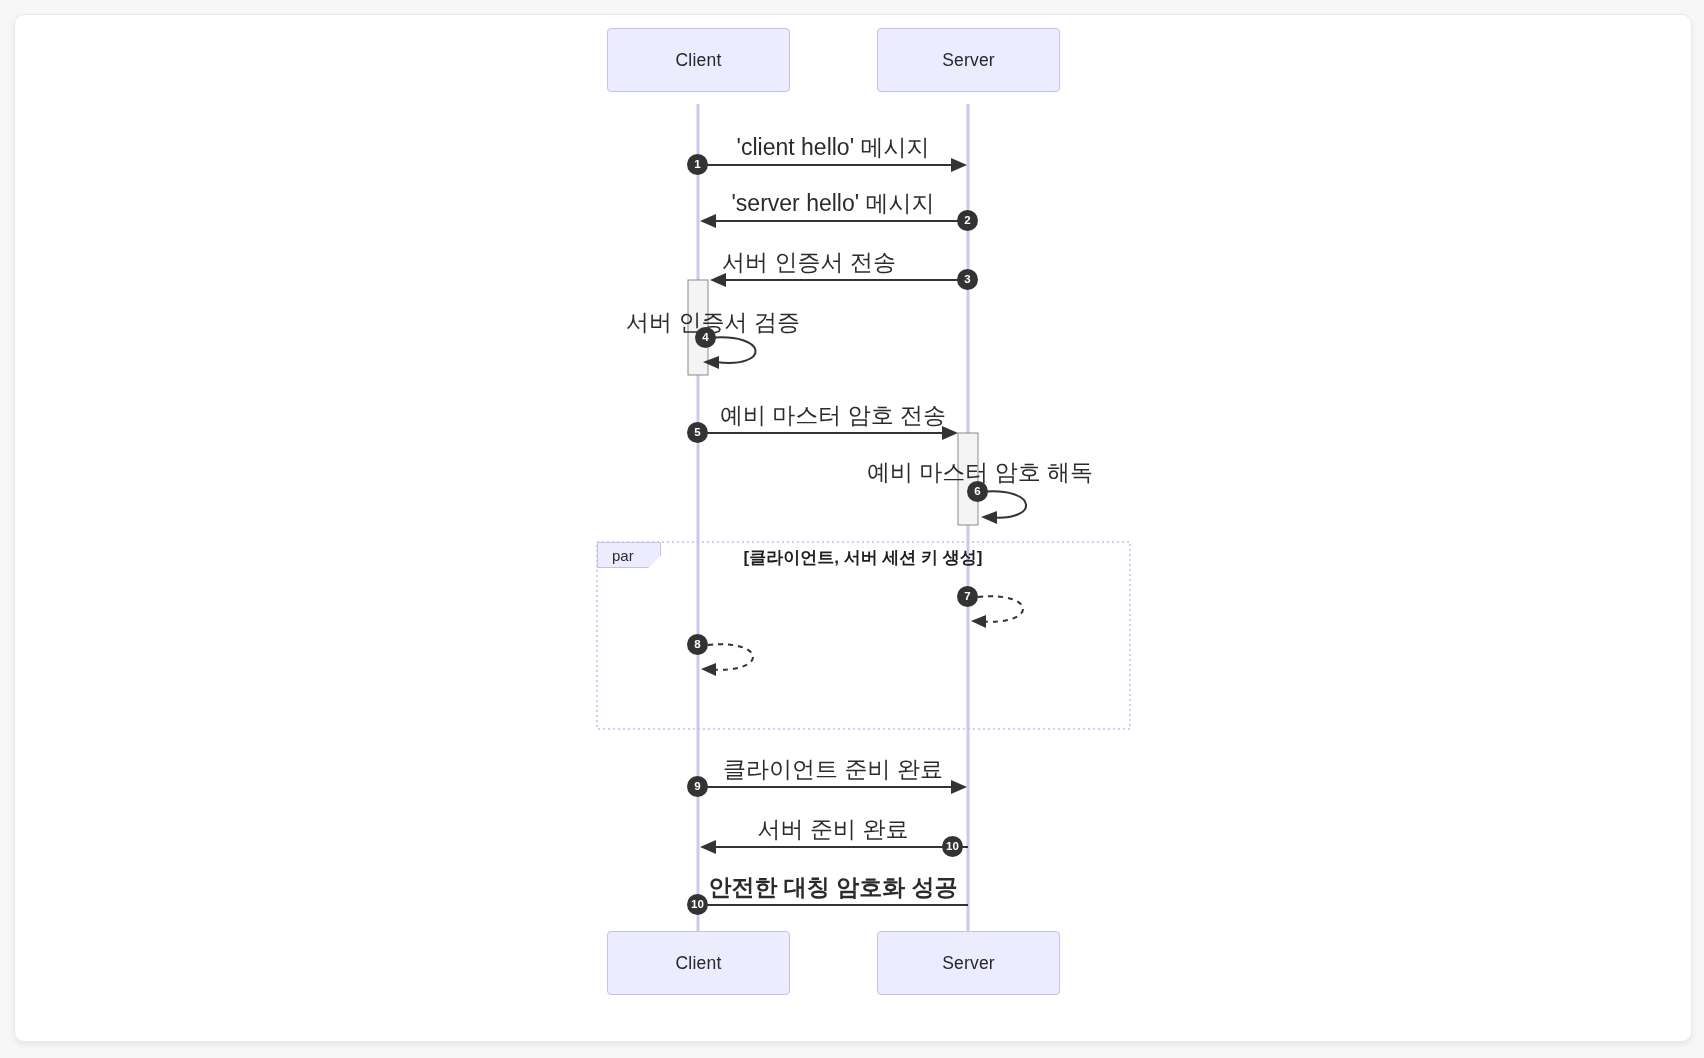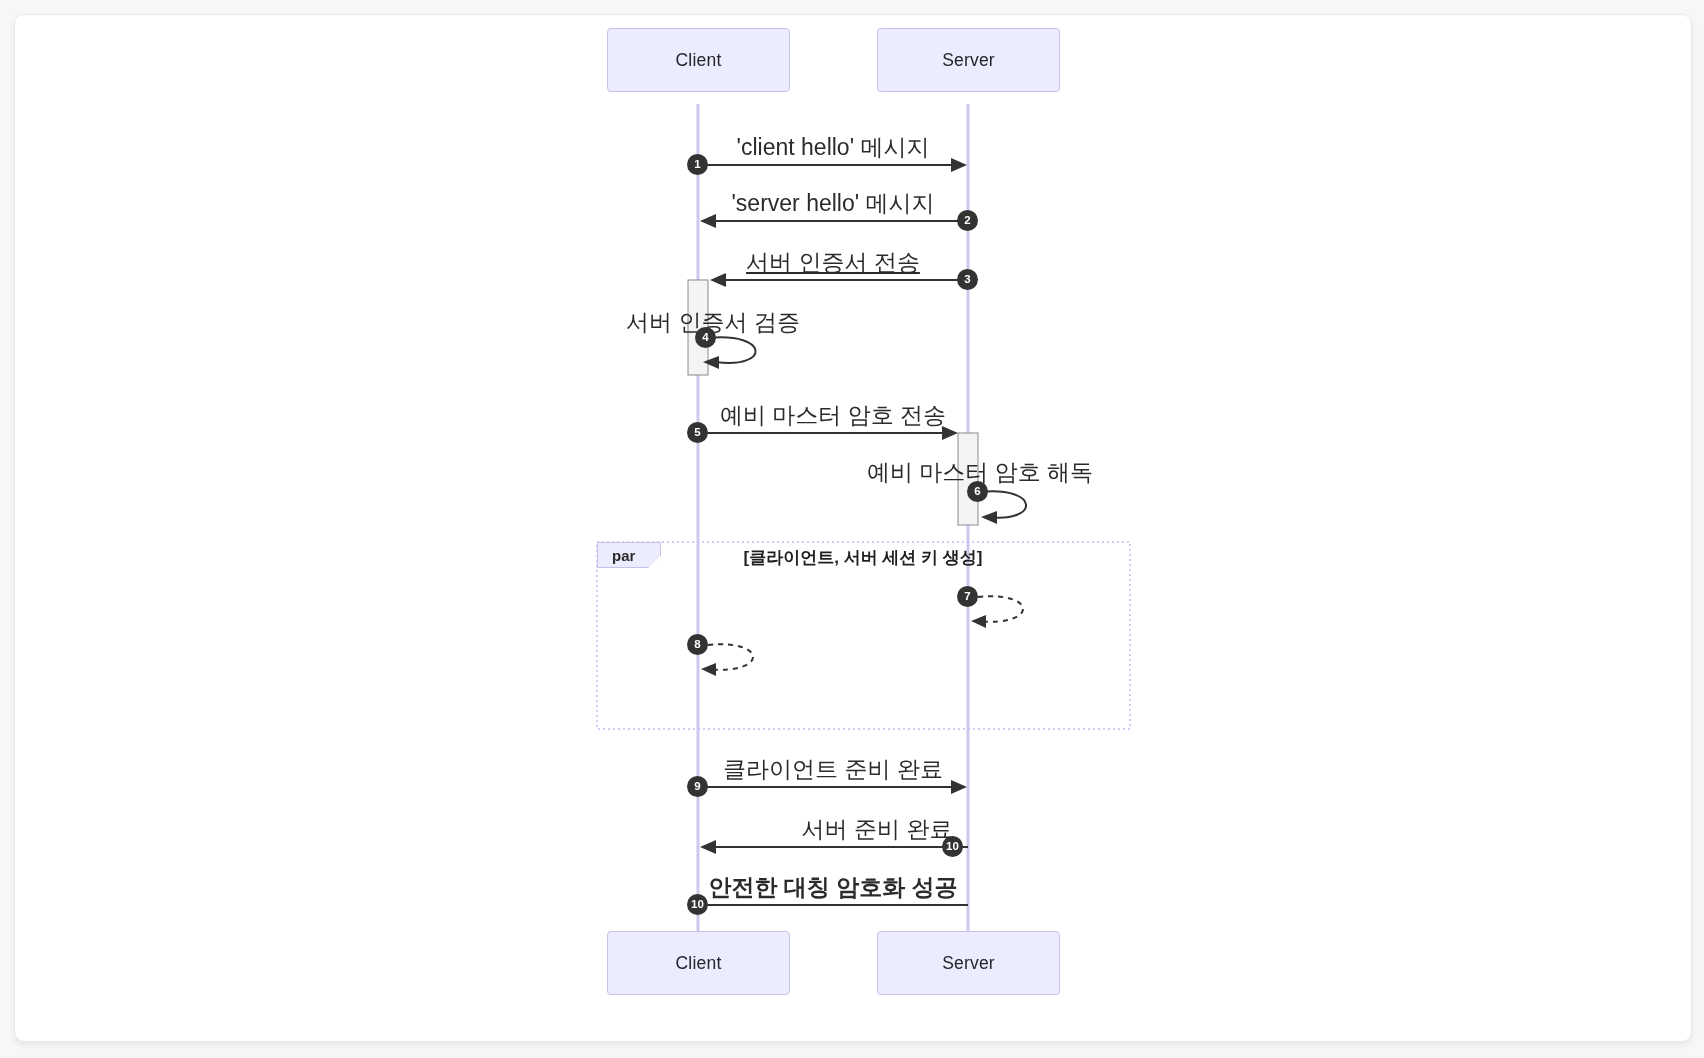--- a/index.html
+++ b/index.html
@@ -33,21 +33,21 @@
   }
   .badge {
     position:absolute; width:21px; height:21px; border-radius:50%;
     background:#333333; color:#ffffff; font-size:11.5px; font-weight:bold;
     display:flex; align-items:center; justify-content:center; line-height:1;
   }
   .par-tag {
     position:absolute; left:597px; top:542px; width:64px; height:26px;
     box-sizing:border-box; background:#ECECFF; border:1px solid #c7c0ea;
     clip-path:polygon(0 0,100% 0,100% 52%,80% 100%,0 100%);
-    font-size:15px; font-weight:700; color:#2b2b2b;
+    font-size:15px; font-weight:400; color:#2b2b2b;
     display:flex; align-items:center; padding-left:14px;
   }
   .par-title {
     position:absolute; left:863px; top:546px; transform:translateX(-50%);
     font-size:17px; font-weight:bold; color:#1f1f1f; white-space:nowrap;
   }
 </style>
 </head>
 <body>
 
@@ -104,26 +104,26 @@
 </div>
 <div class="actor" style="left:607px; top:931px;">
   <span>Client</span>
 </div>
 <div class="actor" style="left:877px; top:931px;">
   <span>Server</span>
 </div>
 
 <div class="msg-label" style="left:833px; top:132px;">'client hello' 메시지</div>
 <div class="msg-label" style="left:833px; top:188px;">'server hello' 메시지</div>
-<div class="msg-label" style="left:833px; top:247px;text-decoration:underline;">서버 인증서 전송</div>
+<div class="msg-label" style="left:809px; top:247px;">서버 인증서 전송</div>
 <div class="msg-label" style="left:713px; top:307px;text-align:center;">서버 인증서 검증</div>
 <div class="msg-label" style="left:833px; top:400px;">예비 마스터 암호 전송</div>
 <div class="msg-label" style="left:980px; top:457px;">예비 마스터 암호 해독</div>
 <div class="msg-label" style="left:833px; top:754px;">클라이언트 준비 완료</div>
-<div class="msg-label" style="left:877px; top:814px;text-align:center;">서버 준비 완료</div>
+<div class="msg-label" style="left:833px; top:814px;text-align:center;">서버 준비 완료</div>
 <div class="msg-label" style="left:833px; top:872px;font-weight:bold;">안전한 대칭 암호화 성공</div>
 
 <div class="par-tag">par</div>
 <div class="par-title">[클라이언트, 서버 세션 키 생성]</div>
 
 <div class="badge" style="left:687px; top:154px;">1</div>
 <div class="badge" style="left:957px; top:210px;">2</div>
 <div class="badge" style="left:957px; top:269px;">3</div>
 <div class="badge" style="left:695px; top:327px;">4</div>
 <div class="badge" style="left:687px; top:422px;">5</div>

